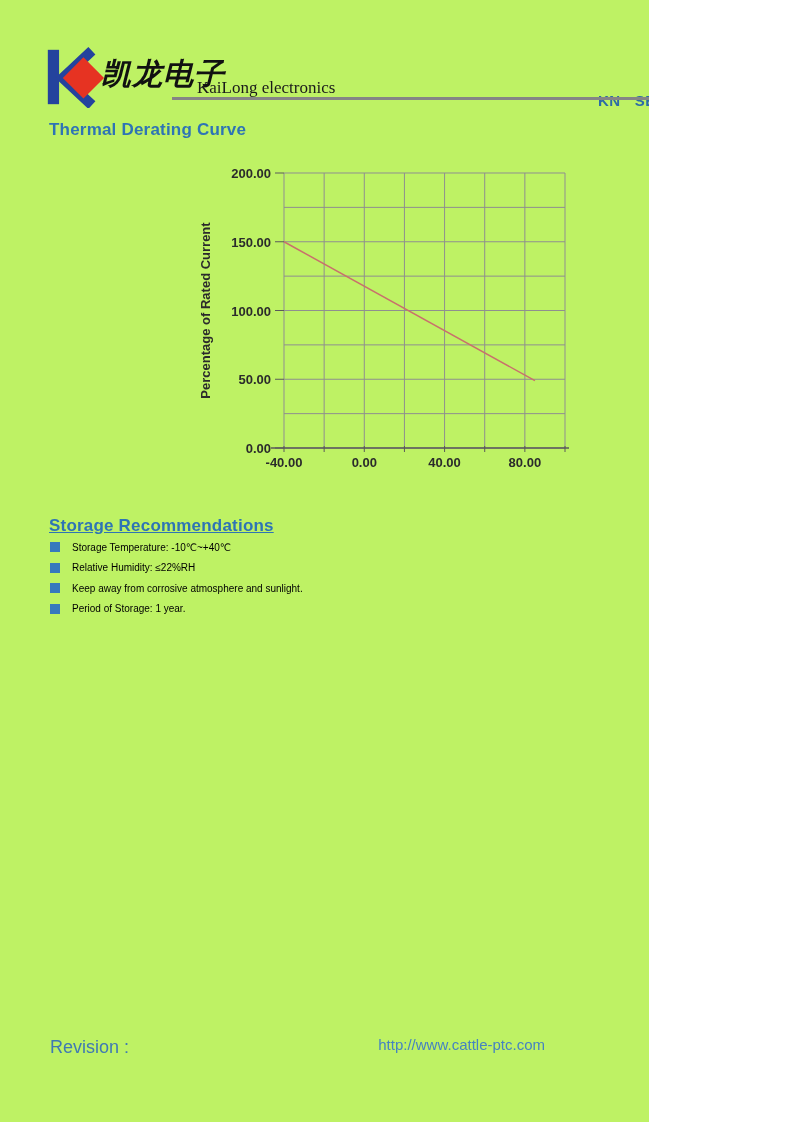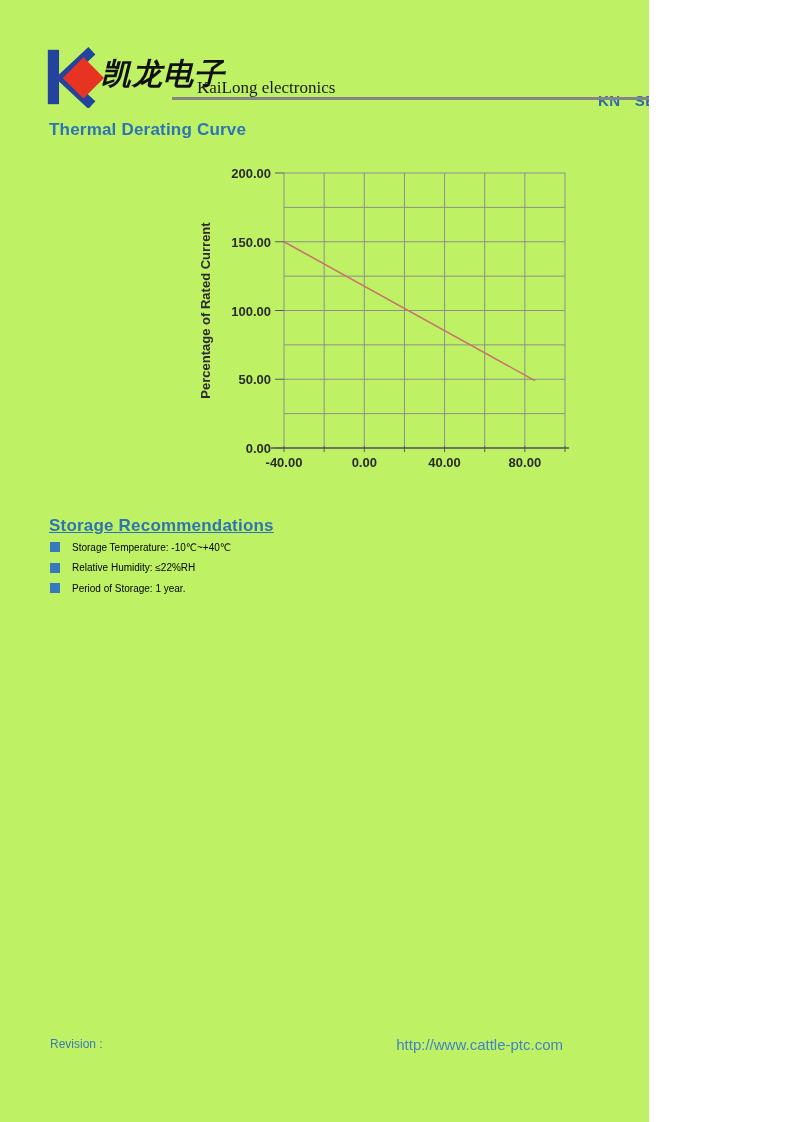--- a/index.html
+++ b/index.html
@@ -32,22 +32,22 @@
   
   .chart-wrap{position:absolute;left:190px;top:160px;width:400px;height:325px;}
   .tick{font:bold 13px "Liberation Sans","DejaVu Sans",sans-serif;fill:#2b2b2b;}
   .axislabel{font:bold 13px "Liberation Sans","DejaVu Sans",sans-serif;fill:#2b2b2b;}
   
   .storage-list{position:absolute;left:50px;top:537px;margin:0;padding:0;list-style:none;}
   .storage-list li{display:flex;align-items:center;gap:12px;height:20.5px;}
   .bullet-square{width:10px;height:10px;background:#3779bd;flex:0 0 auto;}
   .item-text{font-size:10px;color:#000;}
   
-  .revision{position:absolute;left:50px;top:1037px;font-size:12px;color:#3f79b3;}
-  .website{position:absolute;right:86px;top:1036px;font-size:15px;color:#4583c1;}
+  .revision{position:absolute;left:50px;top:1037px;font-size:18px;color:#3f79b3;}
+  .website{position:absolute;right:104px;top:1036px;font-size:15px;color:#4583c1;}
 </style>
 </head>
 <body>
 
 <div class="page">
 
   <div>
     <svg class="logo-mark" viewBox="0 0 64 64">
       <polygon points="3,3 15,3 15,61 3,61" fill="#24439d"></polygon>
       <polyline points="50,4 19,33 50,62" fill="none" stroke="#24439d" stroke-width="11"></polyline>
@@ -112,20 +112,24 @@
     <li>
       <span class="bullet-square"></span>
       <span class="item-text">Storage Temperature: -10℃~+40℃</span>
     </li>
     <li>
       <span class="bullet-square"></span>
       <span class="item-text">Relative Humidity: ≤22%RH</span>
     </li>
     <li>
       <span class="bullet-square"></span>
+      <span class="item-text">Keep away from corrosive atmosphere and sunlight.</span>
+    </li>
+    <li>
+      <span class="bullet-square"></span>
       <span class="item-text">Period of Storage: 1 year.</span>
     </li>
   </ul>
 
   <div>
     <span class="revision">Revision :</span>
     <span class="website">http://www.cattle-ptc.com</span>
   </div>
 
 </div>

